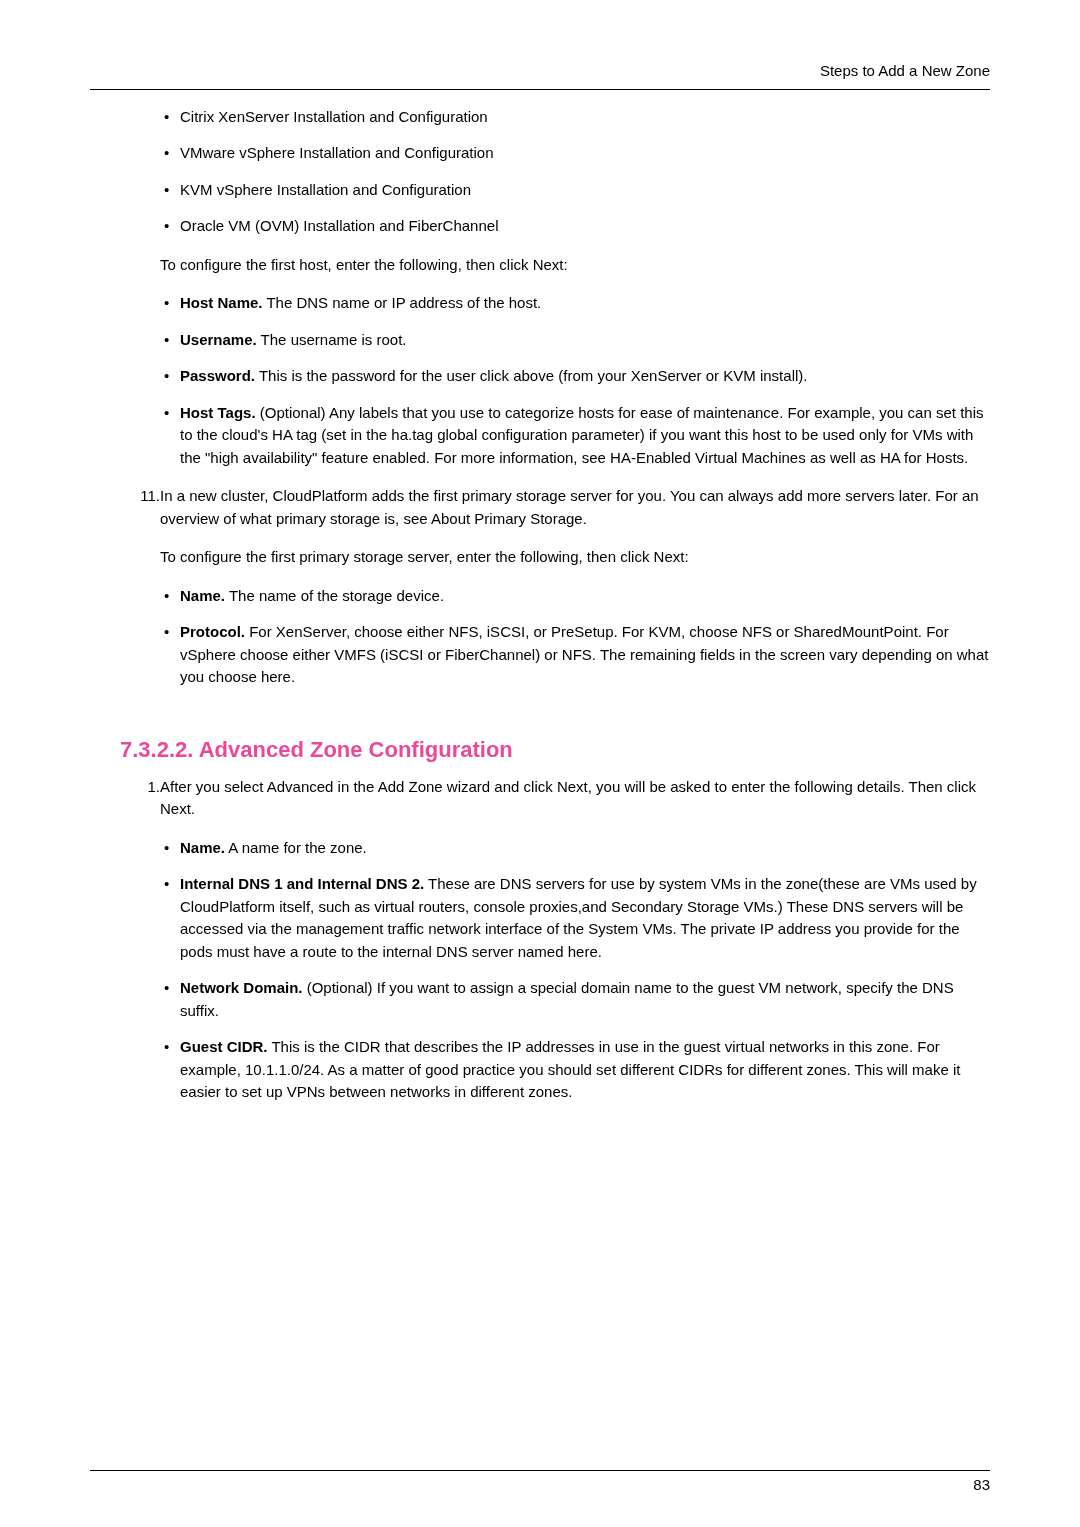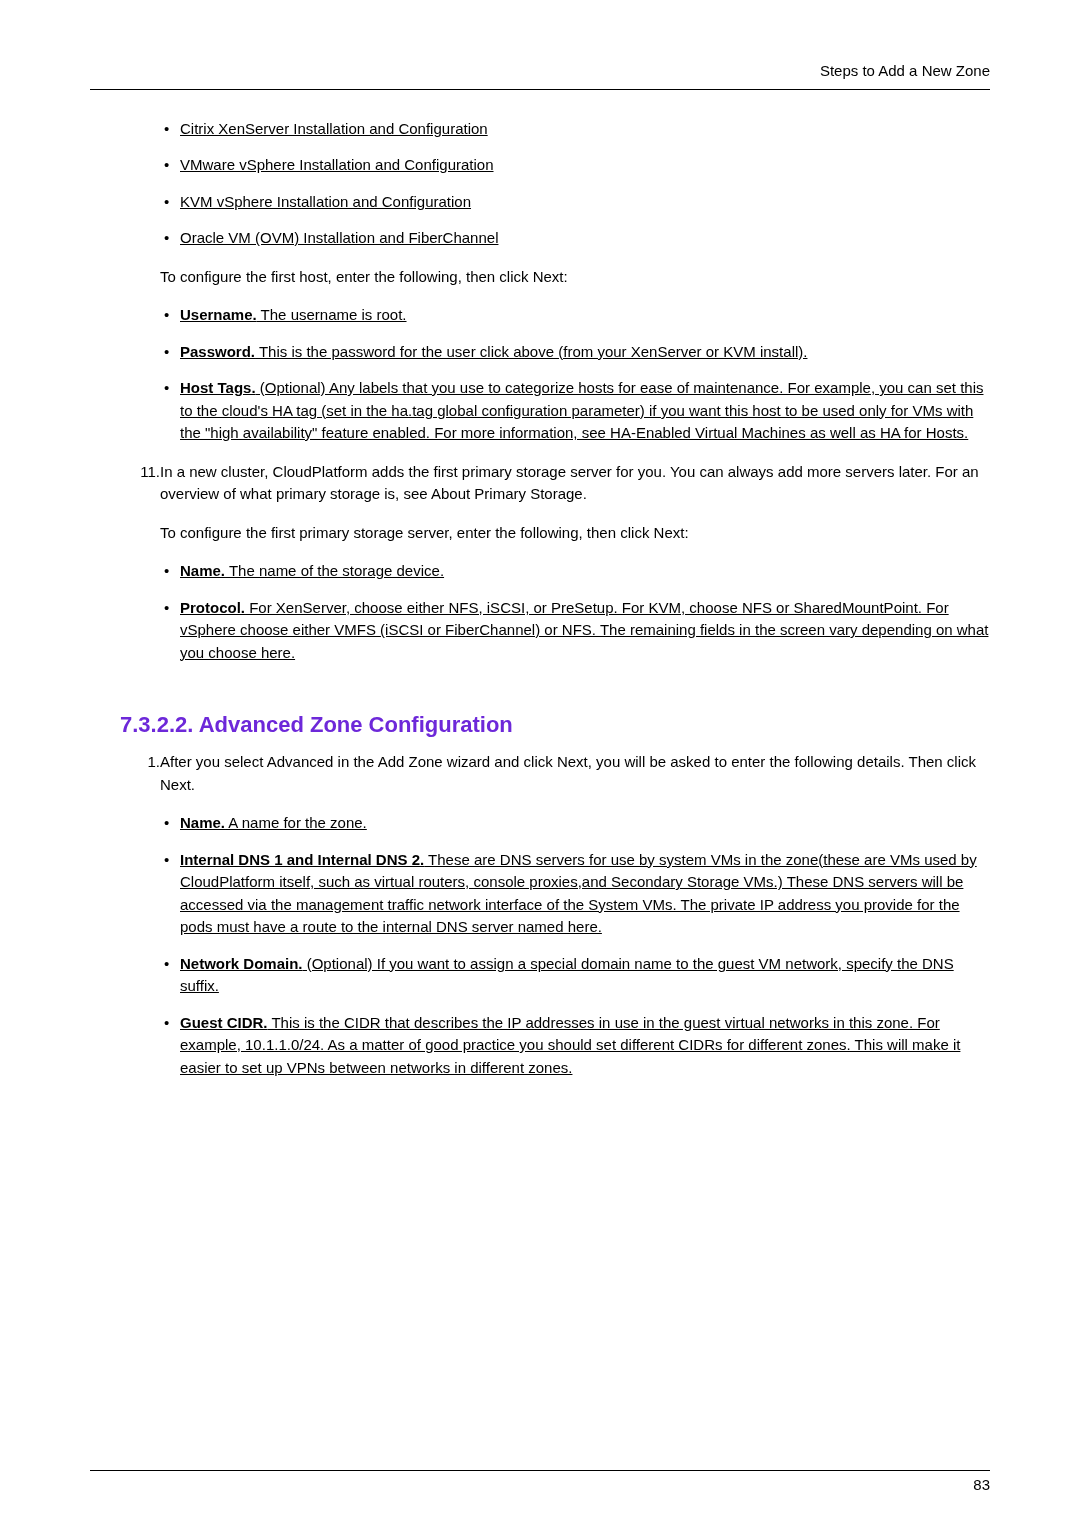--- a/index.html
+++ b/index.html
@@ -15,34 +15,33 @@
       background: #fff;
       width: 1080px;
       height: 1527px;
       padding: 60px 90px 40px 90px;
       position: relative;
     }
     .header {
       text-align: right;
       padding-bottom: 6px;
       border-bottom: 1px solid #000;
-      margin-bottom: 28px;
+      margin-bottom: 16px;
       font-size: 15px;
     }
     .content {
       padding-left: 30px;
     }
     .subsection {
       padding-left: 40px;
     }
     .bullet-list {
       list-style: none;
       padding-left: 0px;
       margin-bottom: 16px;
-      text-decoration: underline;
     }
     .bullet-list li {
       position: relative;
       padding-left: 20px;
       margin-bottom: 14px;
     }
     .bullet-list li::before {
       content: "•";
       position: absolute;
       left: 4px;
@@ -57,21 +56,21 @@
     }
     .numbered .num {
       flex-shrink: 0;
       width: 40px;
       text-align: right;
     }
     .numbered .body {
       flex: 1;
     }
     h3 {
-      color: #6d28d9;
+      color: #ec4899;
       font-size: 22px;
       font-weight: bold;
       margin-top: 28px;
       margin-bottom: 10px;
     }
     b {
       font-weight: bold;
     }
     .footer-line {
       position: absolute;
@@ -100,20 +99,21 @@
     <ul class="bullet-list">
       <li><span>Citrix XenServer Installation and Configuration</span></li>
       <li><span>VMware vSphere Installation and Configuration</span></li>
       <li><span>KVM vSphere Installation and Configuration</span></li>
       <li><span>Oracle VM (OVM) Installation and FiberChannel</span></li>
     </ul>
 
     <p class="para">To configure the first host, enter the following, then click Next:</p>
 
     <ul class="bullet-list">
+      <li><b>Host Name.</b><span> The DNS name or IP address of the host.</span></li>
       <li><b>Username.</b><span> The username is root.</span></li>
       <li><b>Password.</b><span> This is the password for the user click above (from your XenServer or KVM install).</span></li>
       <li><b>Host Tags.</b><span> (Optional) Any labels that you use to categorize hosts for ease of maintenance. For example, you can set this to the cloud's HA tag (set in the ha.tag global configuration parameter) if you want this host to be used only for VMs with the "high availability" feature enabled. For more information, see HA-Enabled Virtual Machines as well as HA for Hosts.</span></li>
     </ul>
   </div>
 
   <div class="numbered">
     <div class="num">11.</div>
     <div class="body">
       <p class="para">In a new cluster, CloudPlatform adds the first primary storage server for you. You can always add more servers later. For an overview of what primary storage is, see About Primary Storage.</p>

